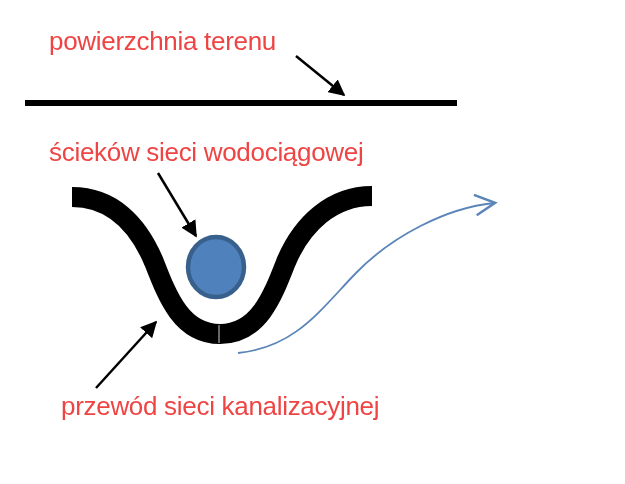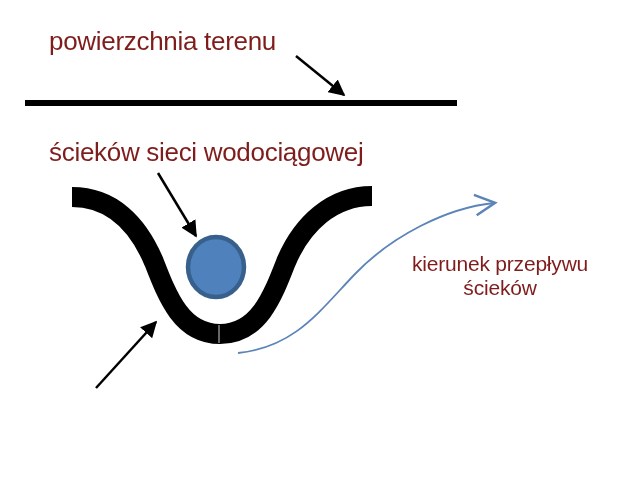--- a/index.html
+++ b/index.html
@@ -14,21 +14,21 @@
     background: #ffffff;
     overflow: hidden;
     font-family: "Liberation Sans", sans-serif;
   }
   .canvas svg {
     position: absolute;
     inset: 0;
   }
   .label {
     position: absolute;
-    color: #7f1d1d;
+    color: #ef4444;
     white-space: nowrap;
     letter-spacing: -0.3px;
   }
   .label-lg {
     font-size: 26px;
   }
   .label-flow {
     font-size: 21px;
     line-height: 24px;
     text-align: center;
@@ -67,19 +67,16 @@
 
     <line x1="96" y1="388" x2="156" y2="322" stroke-width="2.5" marker-end="url(#arrowSolid)" stroke="#000000"></line>
 
     <path d="M 238,353 C 296,347 320,310 356,273 C 392,236 446,208 494,203" fill="none" stroke-width="1.8" marker-end="url(#arrowOpen)" stroke="#5b84b8"></path>
   </svg>
 
   <div class="label label-lg" style="left:49px; top:26px;">powierzchnia terenu</div>
 
   <div class="label label-lg" style="left:49px; top:137px;">ścieków sieci wodociągowej</div>
 
-  <div class="label label-flow" style="left:388px; top:252px;">
-    <span>kierunek przepływu</span><br>
-    <span>ścieków</span>
-  </div>
 
+  <div class="label label-lg" style="left:61px; top:391px;">przewód sieci kanalizacyjnej</div>
 
 </div>
 
 </body></html>

